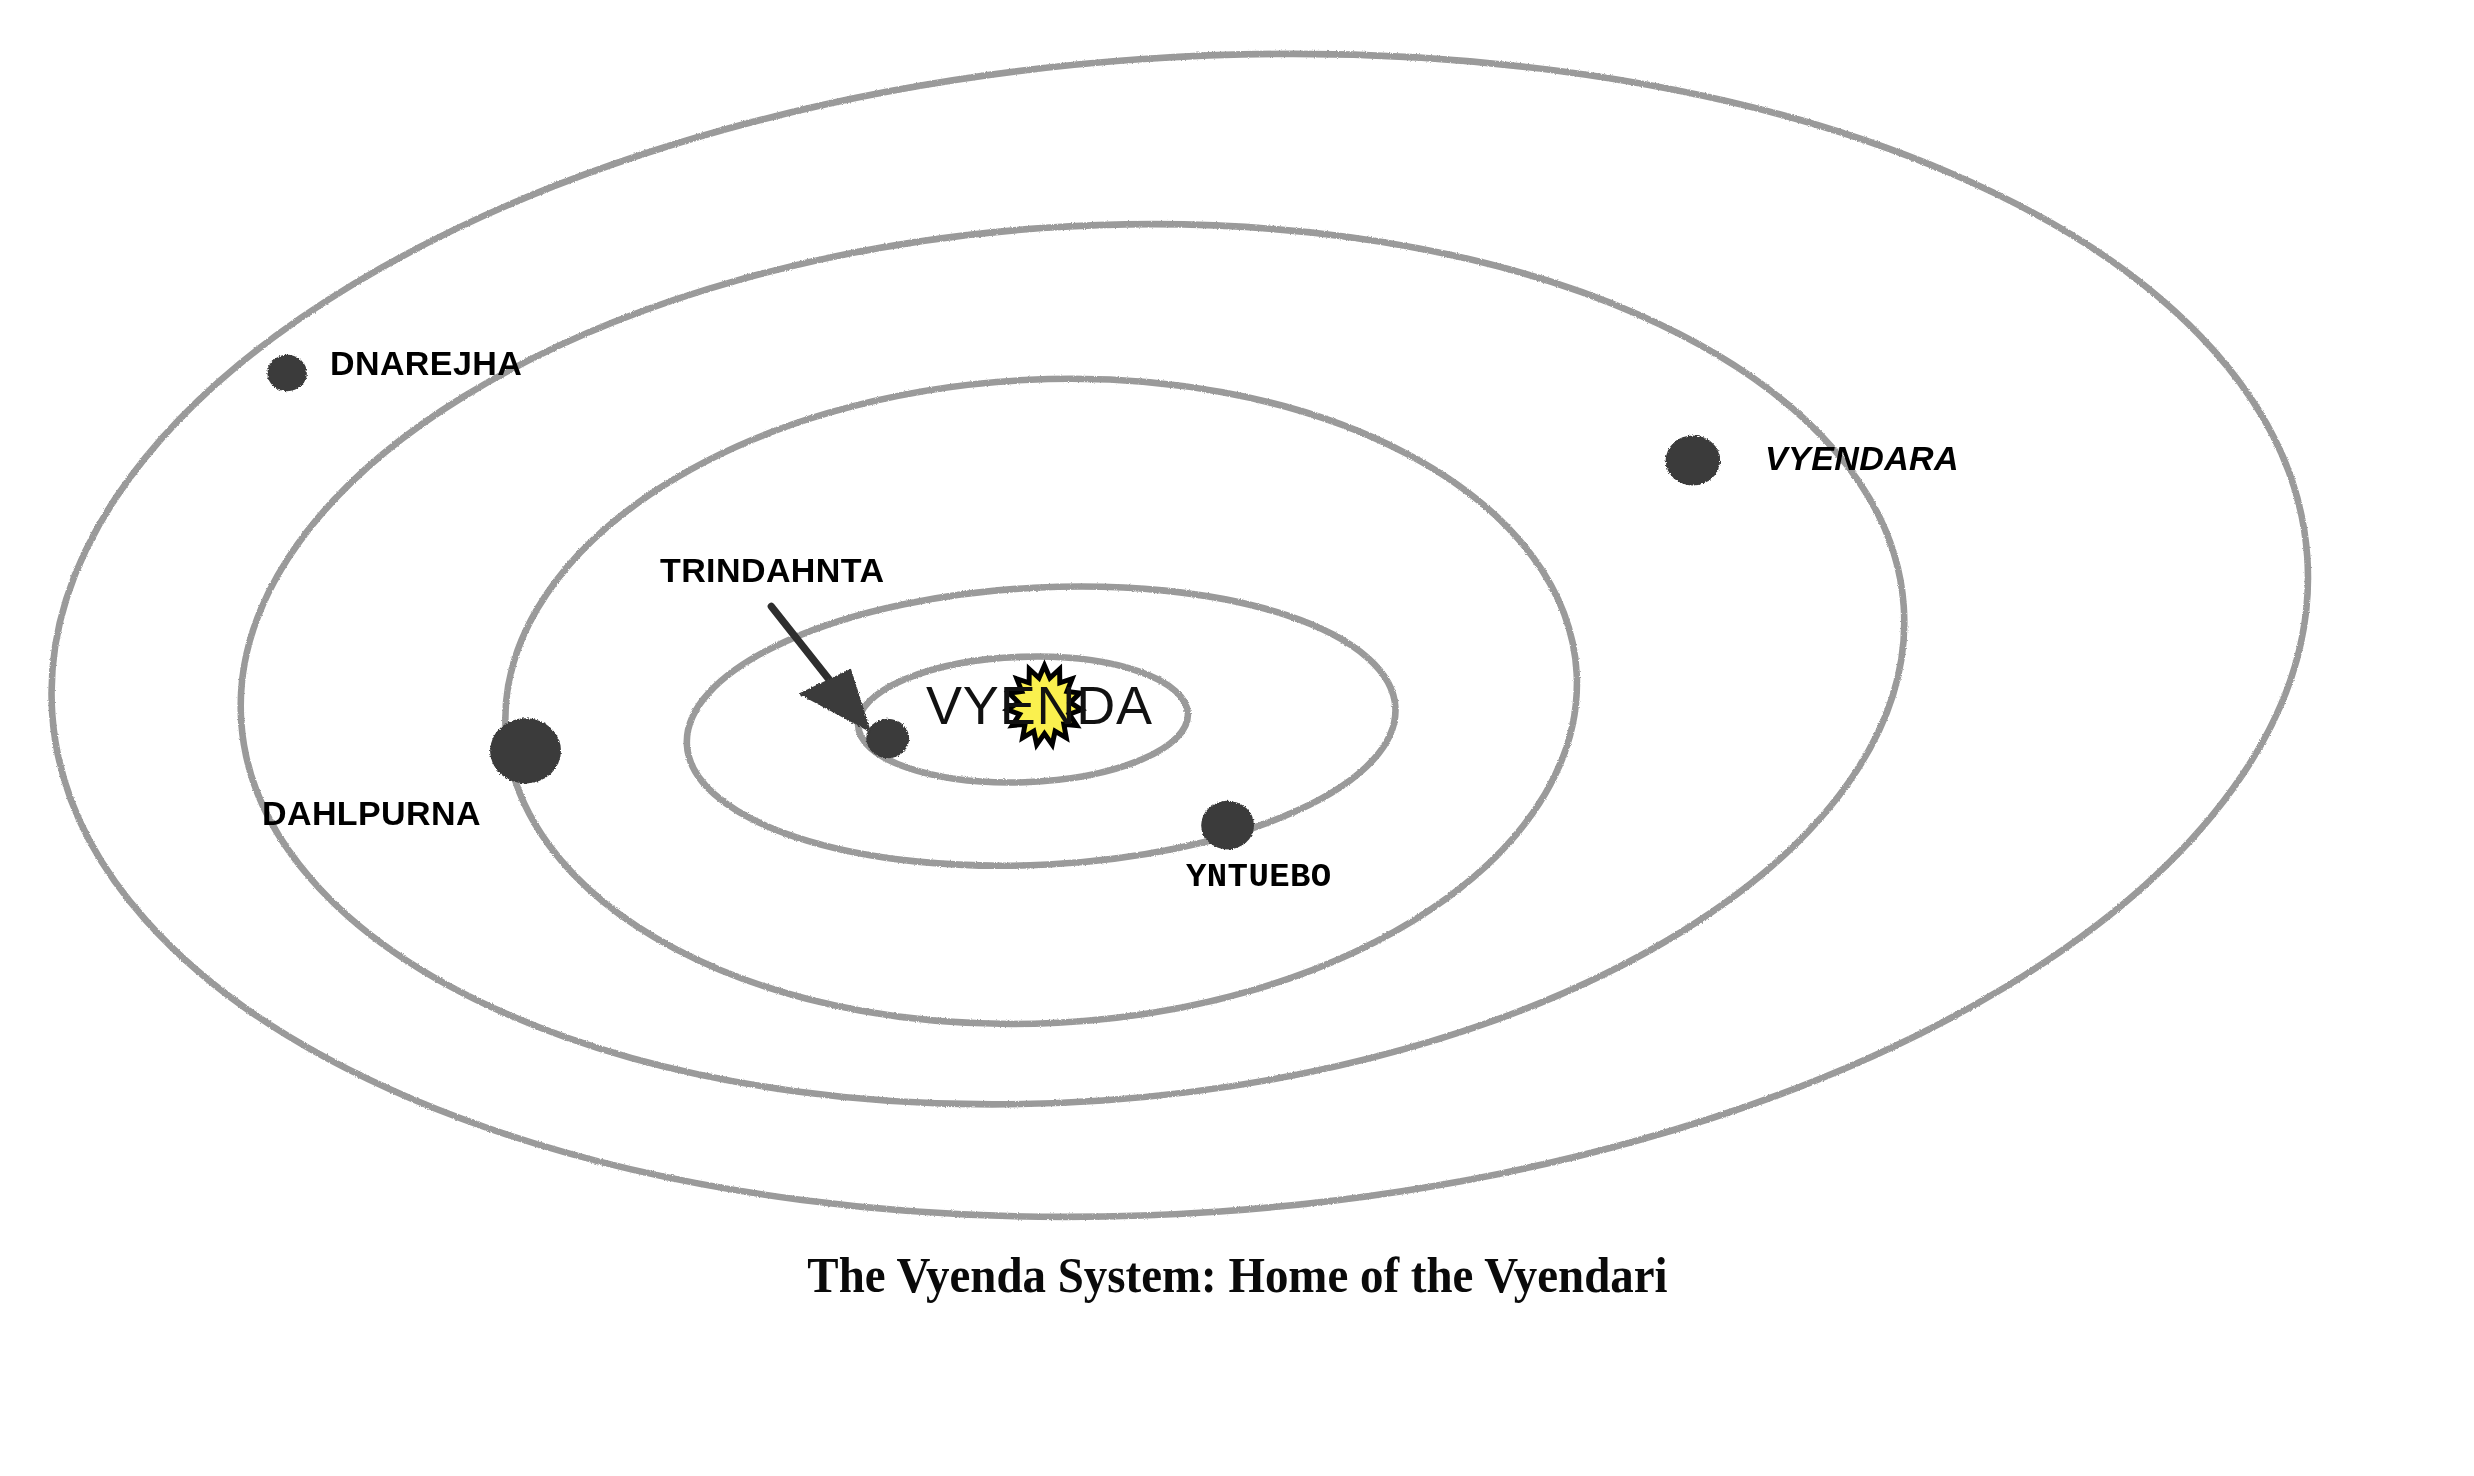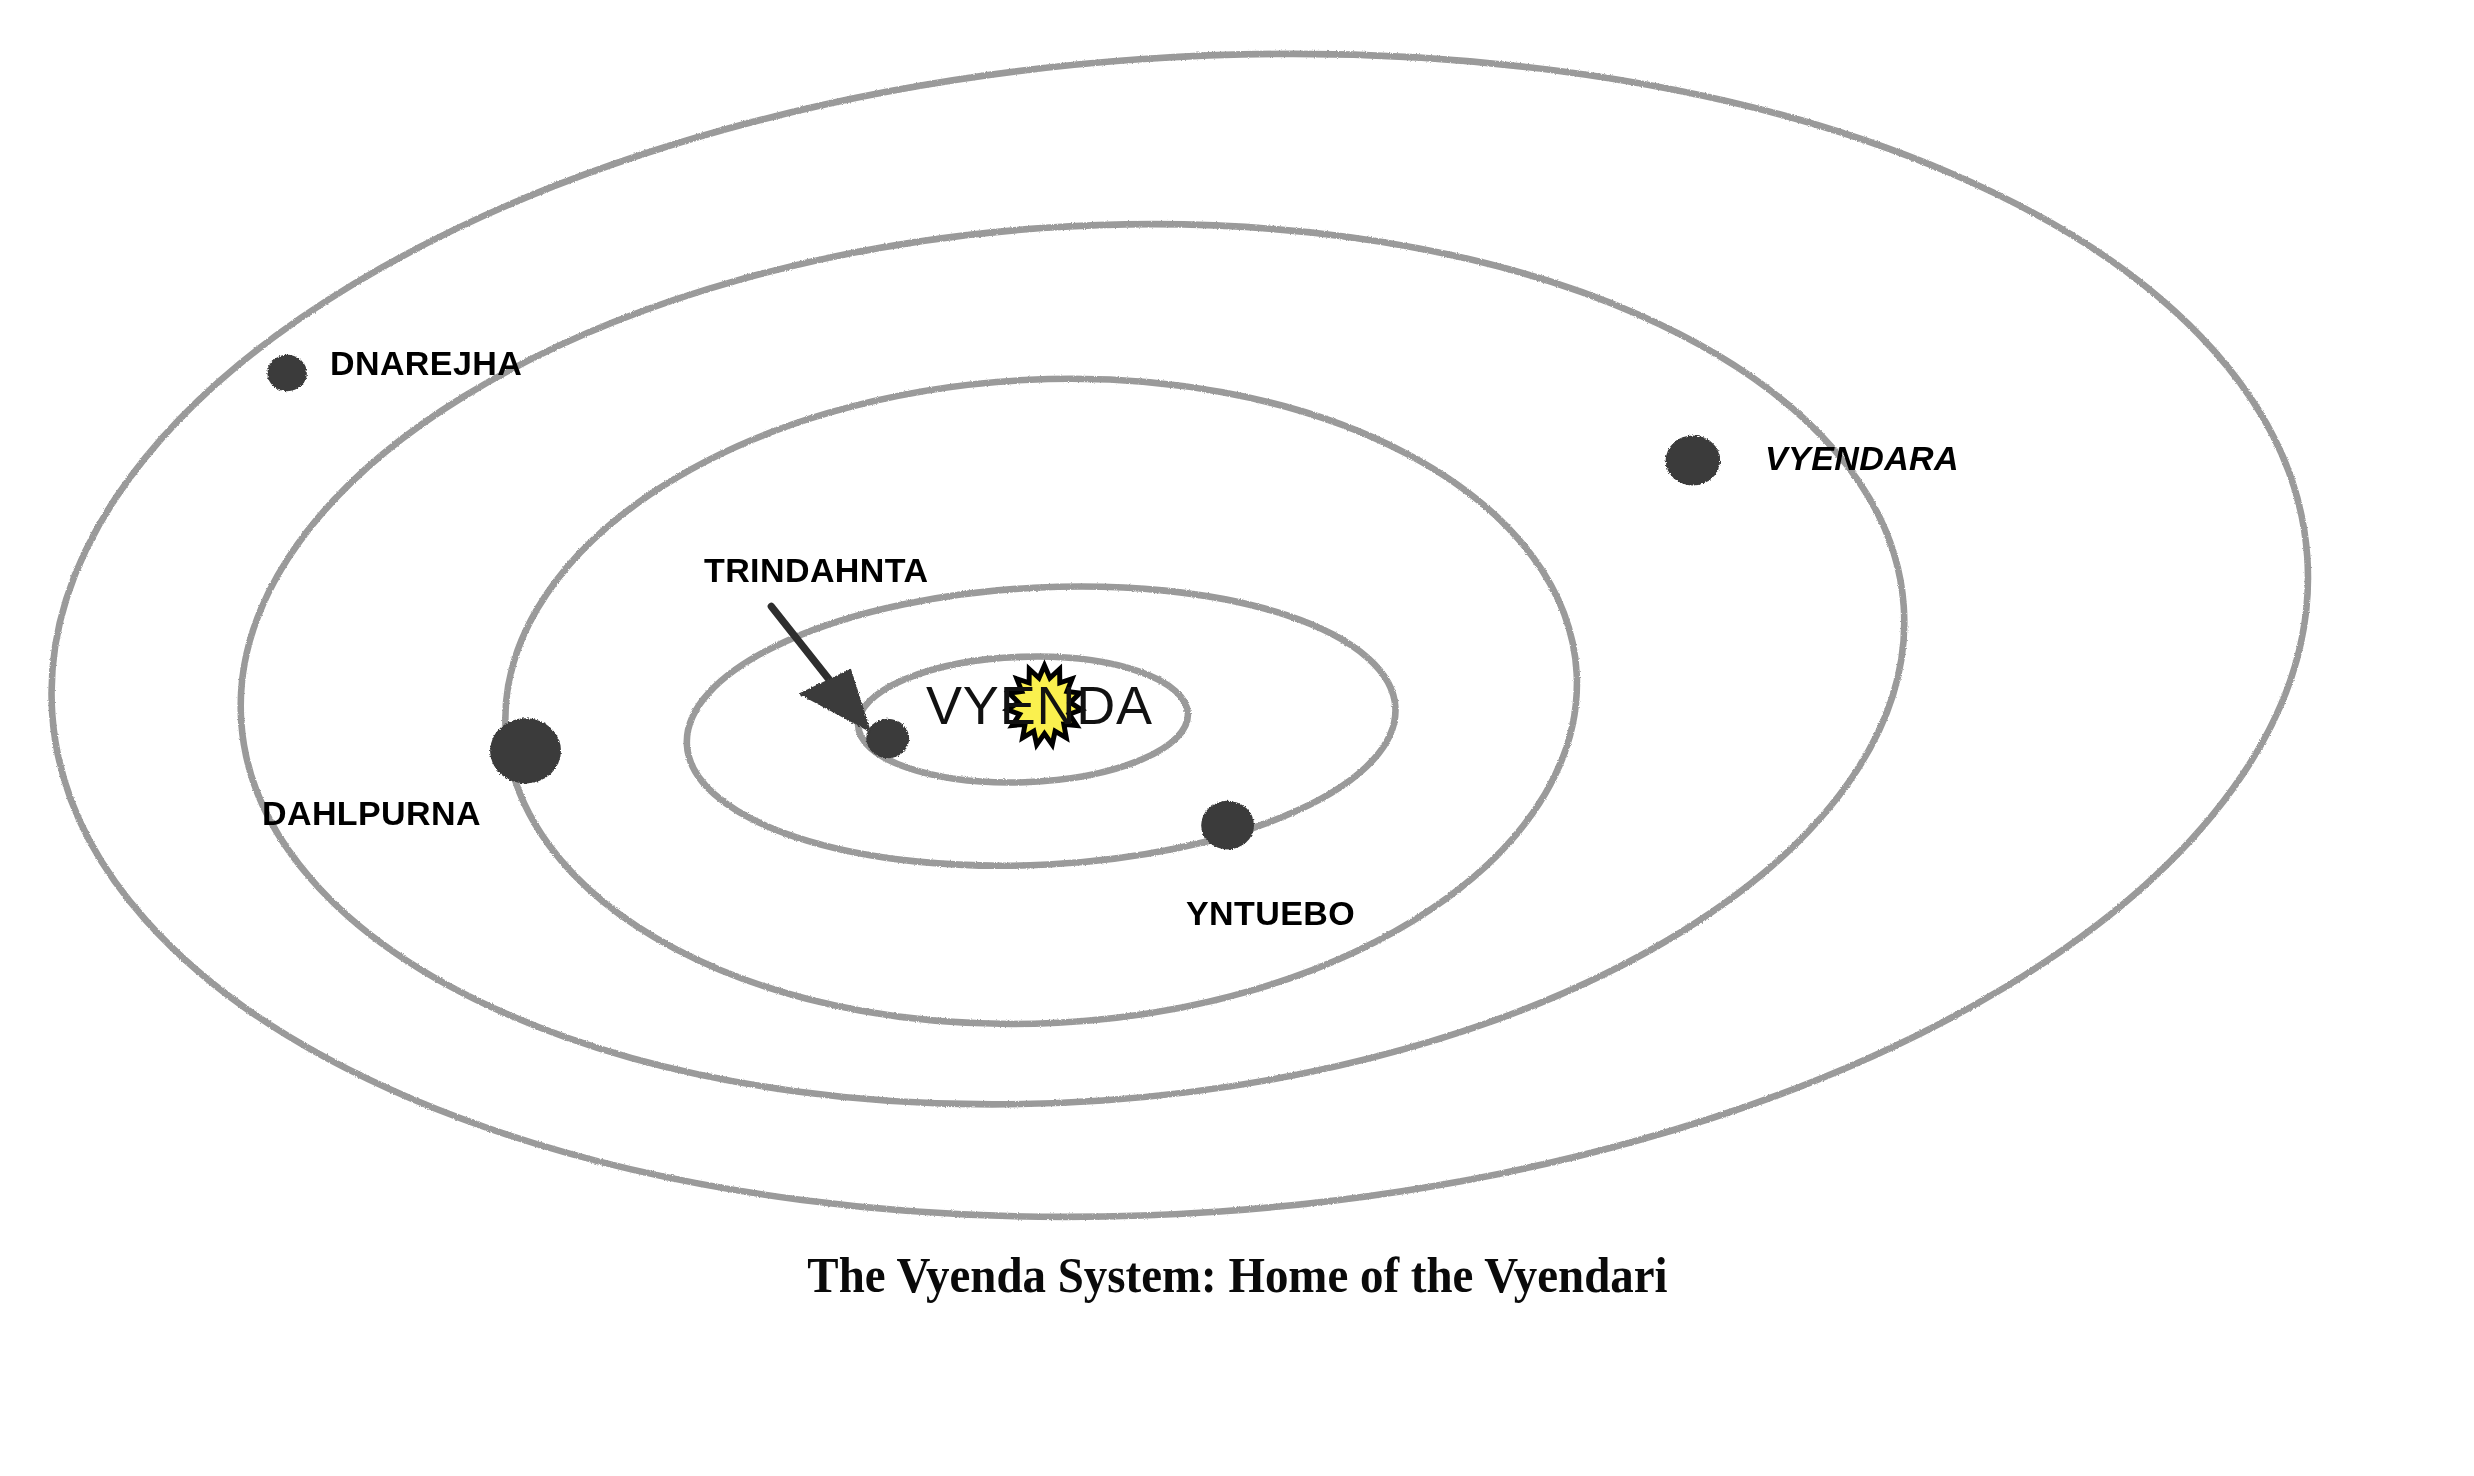--- a/index.html
+++ b/index.html
@@ -101,23 +101,23 @@
         <line x1="935" y1="735" x2="1023.7439351626541" y2="847.2134056188931" stroke="#2f2f2f" stroke-width="9" stroke-linecap="round" filter="url(#soft-ink)"></line>
         <polygon points="1056,888 967.5572742253827,840.6514598160002 1031.4460190487998,810.5239261484677" fill="#3a3a3a" filter="url(#planet-texture)"></polygon>
       </g>
     <g id="star-group">
         <polygon points="1266.0,806.6 1272.6,821.8 1284.4,810.8 1284.6,827.5 1299.5,822.6 1293.4,838.0 1308.9,840.0 1297.5,851.4 1310.9,860.1 1296.1,865.5 1305.1,879.2 1289.5,877.7 1292.5,894.2 1278.9,886.1 1275.4,902.4 1266.0,889.0 1256.6,902.4 1253.1,886.1 1239.5,894.2 1242.5,877.7 1226.9,879.2 1235.9,865.5 1221.1,860.1 1234.5,851.4 1223.1,840.0 1238.6,838.0 1232.5,822.6 1247.4,827.5 1247.6,810.8 1259.4,821.8" fill="#FAF04E" stroke="#000000" stroke-width="6" stroke-linejoin="miter"></polygon>
       </g>
   </svg>
 
   <div id="star-name" style="left: 926px; top: 678px;">VYENDA</div>
 
-  <div class="planet-label" id="label-trindahnta" style="left: 660px; top: 553px; margin-left: 44px;">TRINDAHNTA</div>
+  <div class="planet-label" id="label-trindahnta" style="left: 660px; top: 553px;">TRINDAHNTA</div>
 
-  <div class="planet-label" id="label-yntuebo" style="left: 1186px; top: 896px;">YNTUEBO</div>
+  <div class="planet-label" id="label-yntuebo" style="left: 1186px; top: 860px; font-family: Liberation Mono, monospace;">YNTUEBO</div>
 
   <div class="planet-label" id="label-dahlpurna" style="left: 262px; top: 796px; text-align: right;">DAHLPURNA</div>
 
   <div class="planet-label" id="label-vyendara" style="left: 1765px; top: 441px; font-style: italic;">VYENDARA</div>
 
   <div class="planet-label" id="label-dnarejha" style="left: 330px; top: 346px;">DNAREJHA</div>
 
   <div id="system-caption">The Vyenda System: Home of the Vyendari</div>
 
 </div>

